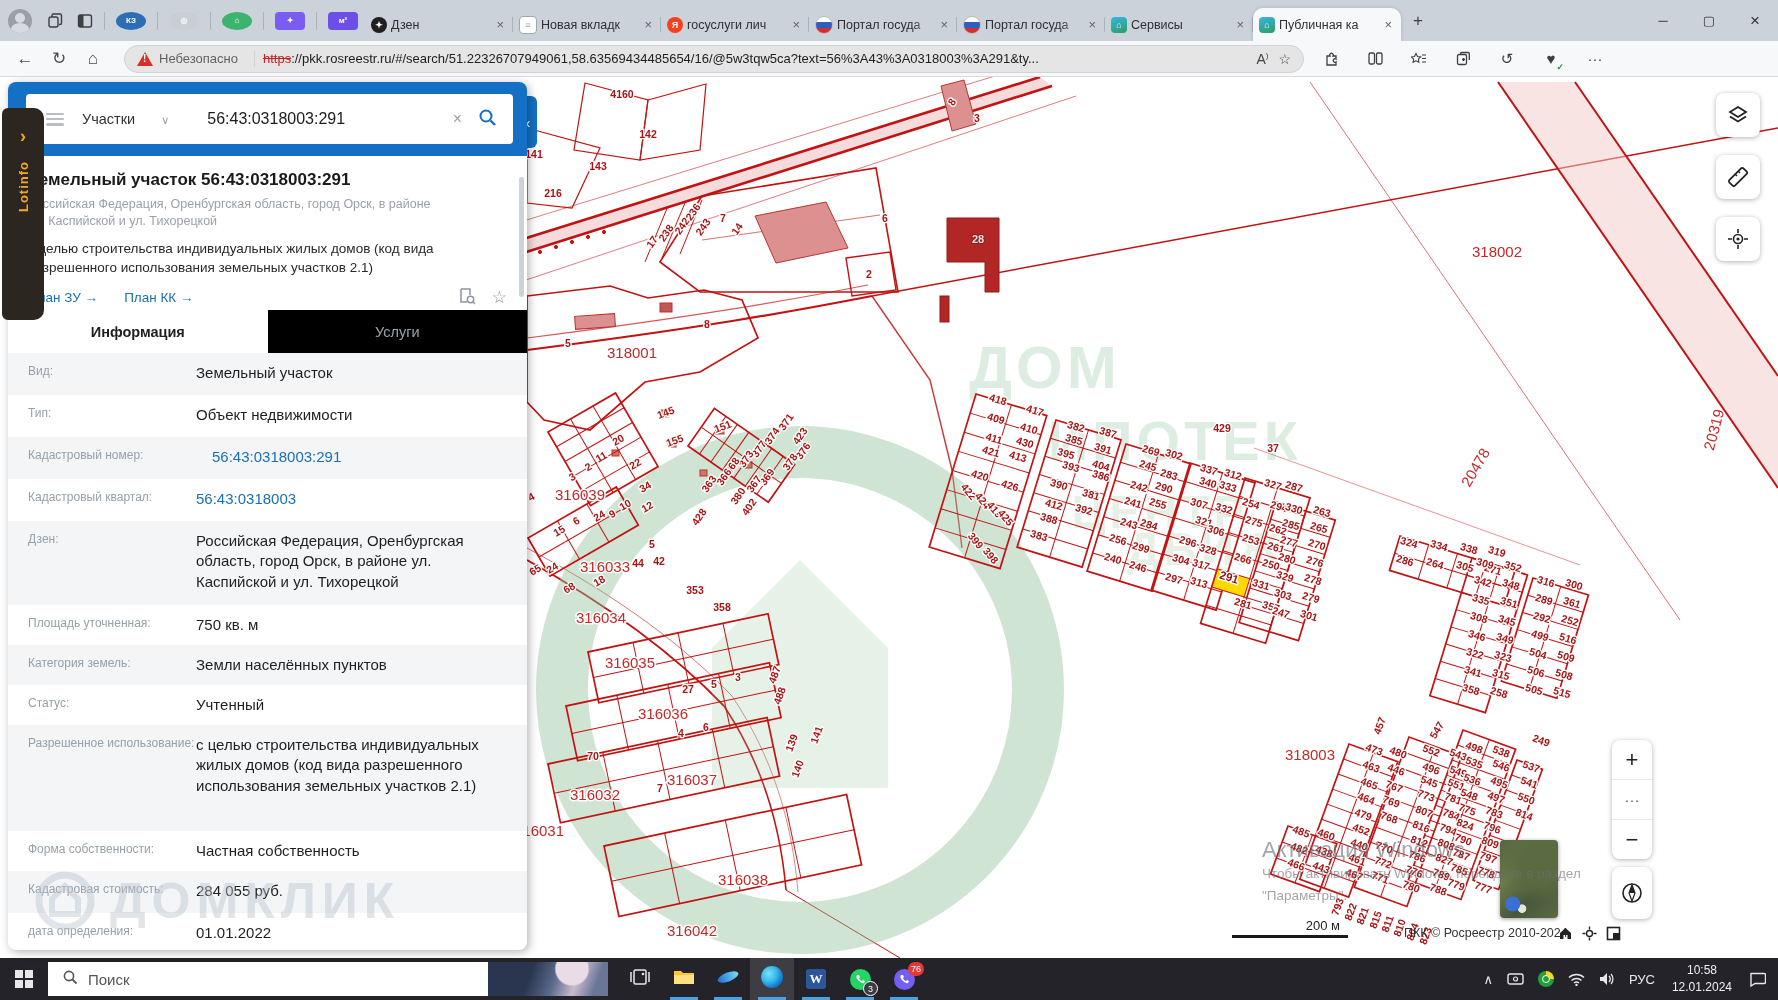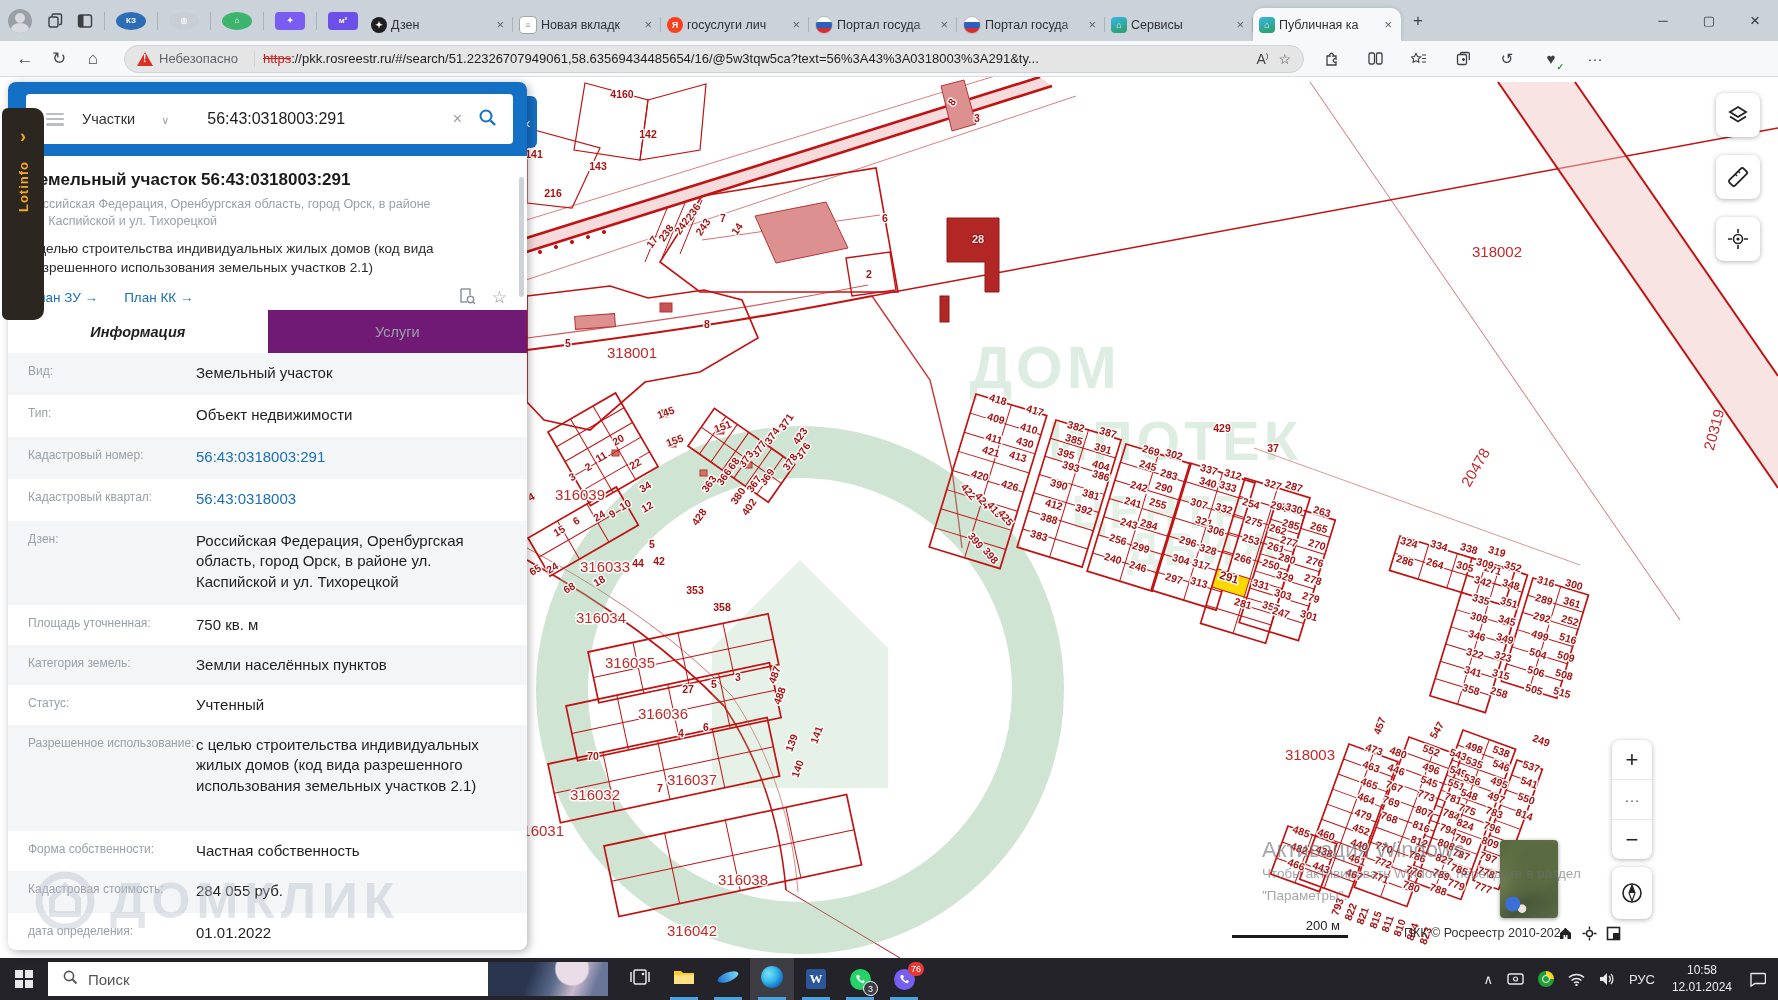--- a/index.html
+++ b/index.html
@@ -85,22 +85,22 @@
                border-radius:0 6px 6px 0;display:flex;align-items:center;justify-content:center;font-size:15px;z-index:9;}
   #panelhead{padding:14px 20px 0 20px;height:132px;}
   #ptitle{font-size:17px;font-weight:bold;color:#1a1a1a;}
   #psub{font-size:12.5px;color:#9aa1a9;line-height:1.35;margin-top:6px;width:420px;}
   #pusage{font-size:13.5px;color:#2a2a2a;line-height:1.4;margin-top:10px;width:440px;}
   #plinks{margin-top:9px;display:flex;align-items:center;font-size:13.5px;color:#1a6fb5;}
   #plinks .lnk{margin-right:26px;}
   #plinkicons{margin-left:auto;display:flex;gap:16px;color:#8d959d;align-items:center;}
   #ptabs{display:flex;height:43px;margin-top:8px;}
   .ptab{flex:1;display:flex;align-items:center;justify-content:center;font-size:14.5px;}
-  .ptab.on{background:#fff;color:#1f1f1f;font-weight:bold;font-style:italic;}
-  .ptab.off{background:#701a75;color:#9aa3ac;}
+  .ptab.on{background:#fff;color:#1f1f1f;font-weight:bold;}
+  .ptab.off{background:#000000;color:#9aa3ac;}
   #prows .row{display:flex;box-sizing:border-box;padding:10px 20px 0 20px;}
   #prows .row:nth-child(odd){background:#f3f5f7;}
   #prows .rlabel{width:168px;flex:0 0 168px;font-size:12px;color:#98a0a8;line-height:1.35;}
   #prows .rvalue{font-size:15px;color:#1f1f1f;line-height:1.35;width:310px;}
   #prows .rvalue.link{color:#1a6fb5;}
   #pscroll{position:absolute;right:3px;top:95px;width:5px;height:120px;border-radius:3px;background:#ccd2d8;}
   #dkwm{position:absolute;left:26px;top:788px;display:flex;align-items:center;gap:14px;z-index:6;pointer-events:none;}
   #dkwm .dktext{font-size:50px;font-weight:bold;letter-spacing:6px;color:rgba(188,196,206,.45);}
   
   #lotinfo{position:absolute;left:2px;top:108px;width:42px;height:212px;background:#2b2620;z-index:20;
@@ -901,21 +901,21 @@
   </div>
   <div id="prows">
       <div class="row" style="height: 42px;">
         <div class="rlabel">Вид:</div>
         <div class="rvalue">Земельный участок</div>
       </div>
       <div class="row" style="height: 42px;">
         <div class="rlabel">Тип:</div>
         <div class="rvalue">Объект недвижимости</div>
       </div>
-      <div class="row" style="height: 42px;">
+      <div class="row" style="height: 42px; gap: 16px;">
         <div class="rlabel">Кадастровый номер:</div>
         <div class="rvalue link">56:43:0318003:291</div>
       </div>
       <div class="row" style="height: 42px;">
         <div class="rlabel">Кадастровый квартал:</div>
         <div class="rvalue link">56:43:0318003</div>
       </div>
       <div class="row" style="height: 84px;">
         <div class="rlabel">Дзен:</div>
         <div class="rvalue">Российская Федерация, Оренбургская область, город Орск, в районе ул. Каспийской и ул. Тихорецкой</div>

